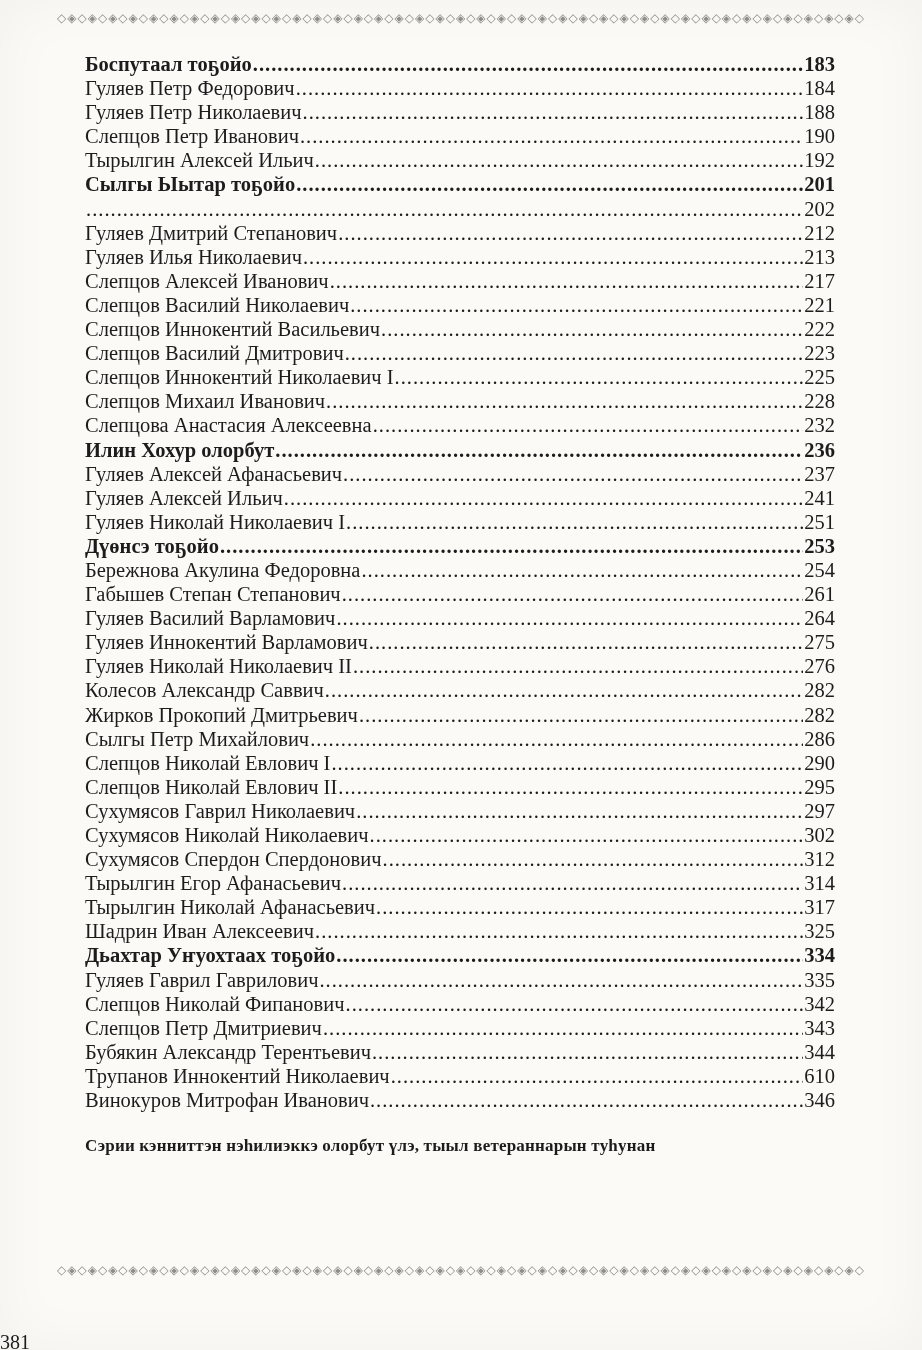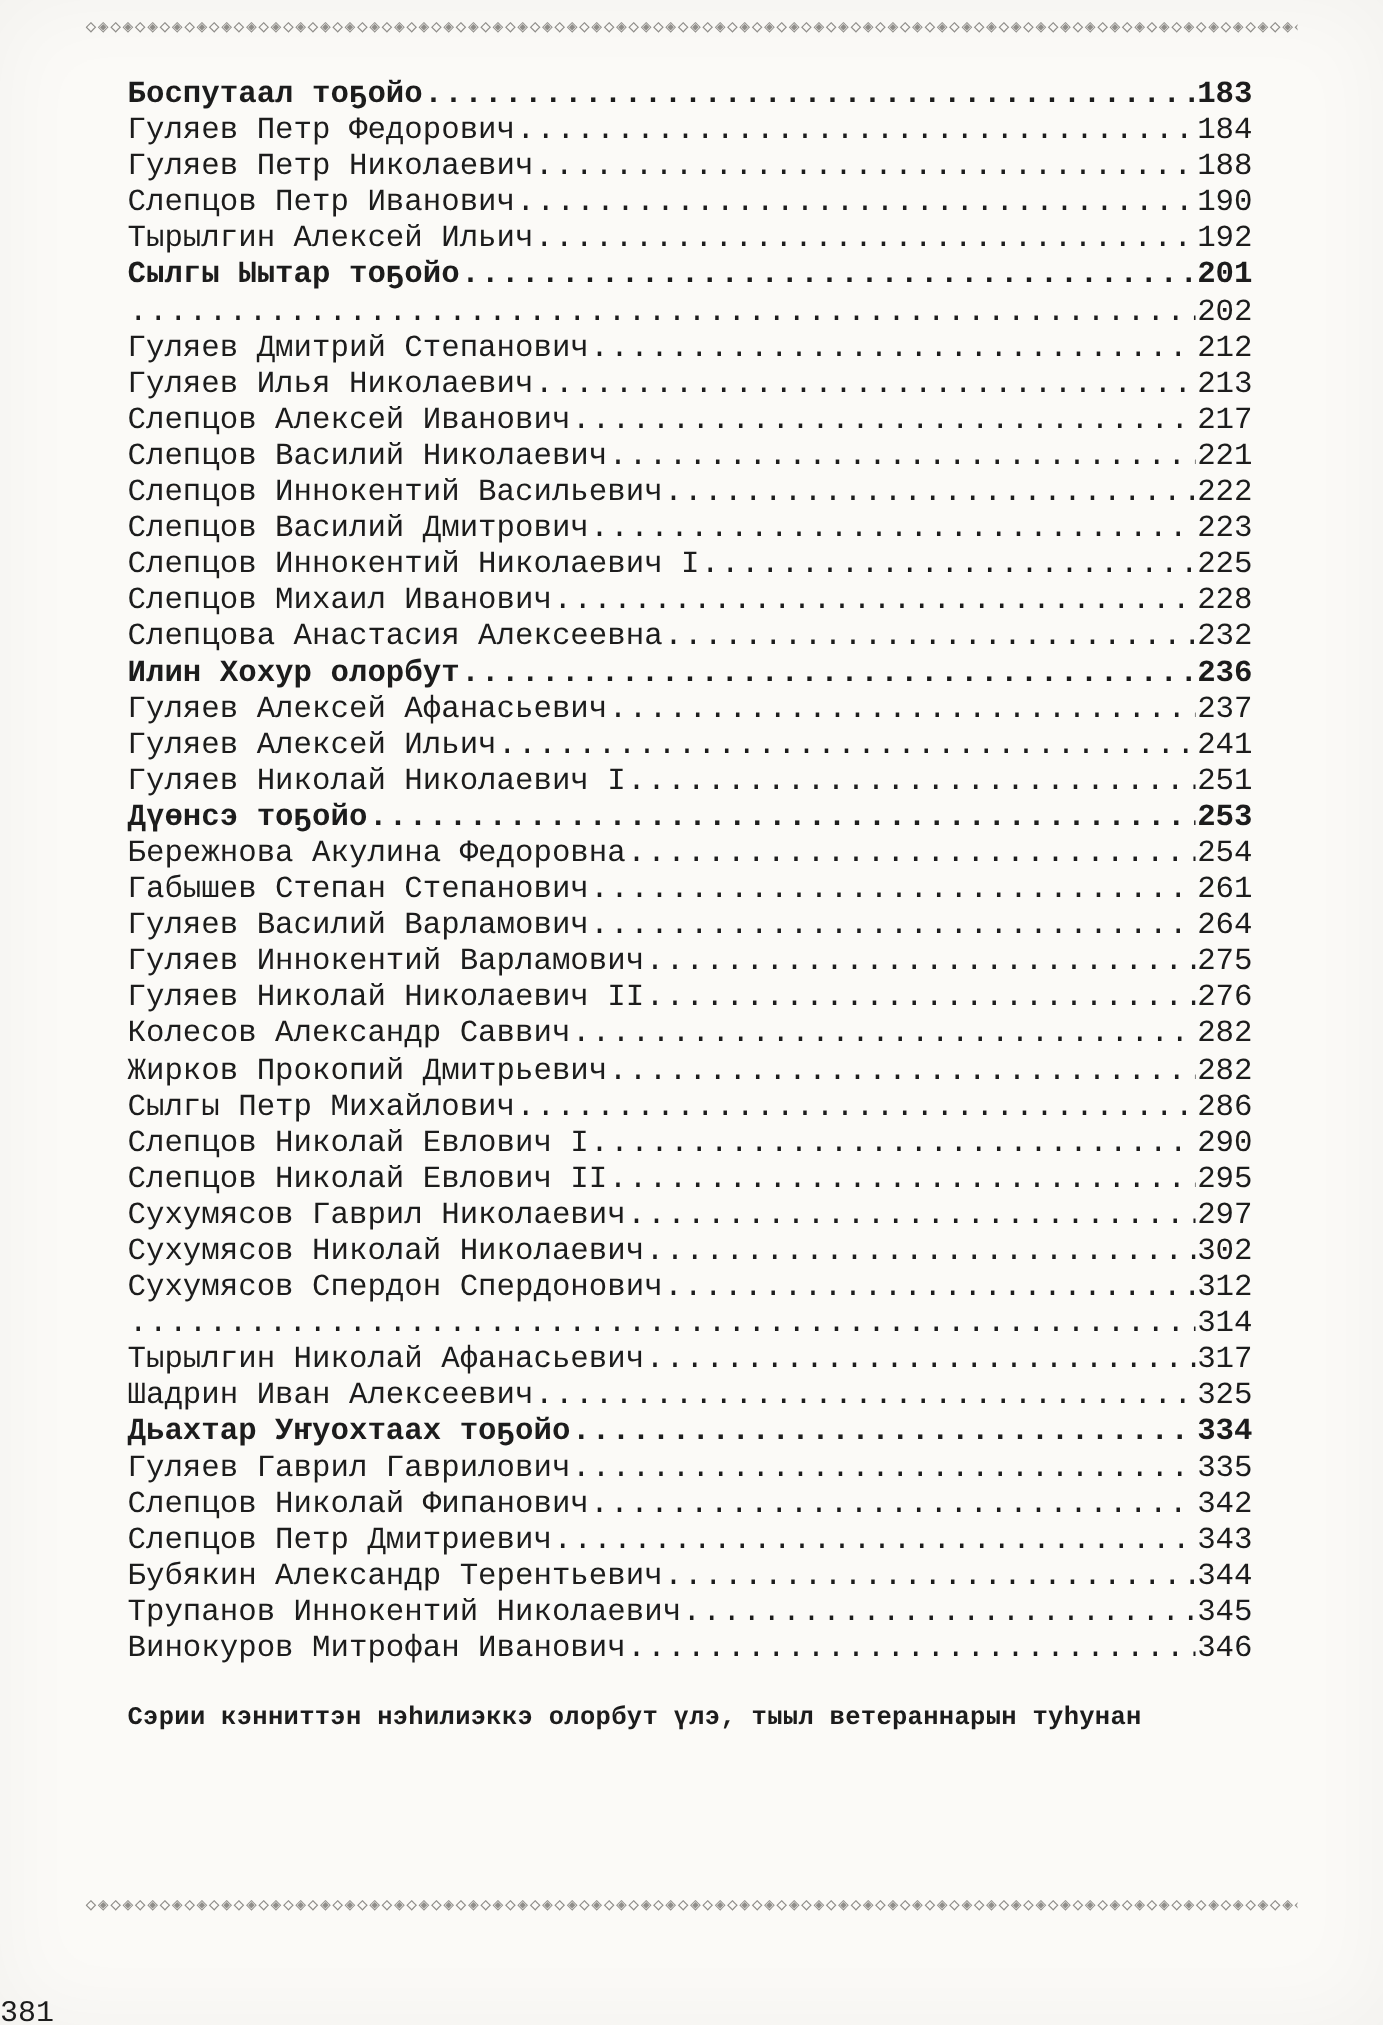--- a/index.html
+++ b/index.html
@@ -11,21 +11,21 @@
     height: 1350px;
     background: #f4f2ee;
   }
   .page {
     position: relative;
     width: 922px;
     height: 1350px;
     overflow: hidden;
     background: #fbfaf7;
     box-shadow: inset 0 0 60px rgba(0,0,0,0.04);
-    font-family: Liberation Mono, monospace;
+    font-family: Liberation Serif, serif;
     color: #1c1c1c;
   }
   .ornament {
     position: absolute;
     left: 57px;
     right: 57px;
     height: 13px;
     overflow: hidden;
     white-space: nowrap;
     font-size: 12px;
@@ -297,20 +297,21 @@
     <span class="pagenum">302</span>
   </div>
 
   <div class="row">
     <span class="title">Сухумясов Спердон Спердонович</span>
     <span class="leader"></span>
     <span class="pagenum">312</span>
   </div>
 
   <div class="row">
+    <span class="title">Тырылгин Егор Афанасьевич</span>
     <span class="leader"></span>
     <span class="pagenum">314</span>
   </div>
 
   <div class="row">
     <span class="title">Тырылгин Николай Афанасьевич</span>
     <span class="leader"></span>
     <span class="pagenum">317</span>
   </div>
 
@@ -346,21 +347,21 @@
 
   <div class="row">
     <span class="title">Бубякин Александр Терентьевич</span>
     <span class="leader"></span>
     <span class="pagenum">344</span>
   </div>
 
   <div class="row">
     <span class="title">Трупанов Иннокентий Николаевич</span>
     <span class="leader"></span>
-    <span class="pagenum">345</span>
+    <span class="pagenum">610</span>
   </div>
 
   <div class="row">
     <span class="title">Винокуров Митрофан Иванович</span>
     <span class="leader"></span>
     <span class="pagenum">346</span>
   </div>
 </div>
     <p class="closing-line">Сэрии кэнниттэн нэһилиэккэ олорбут үлэ, тыыл ветераннарын туһунан</p>
   </div>

